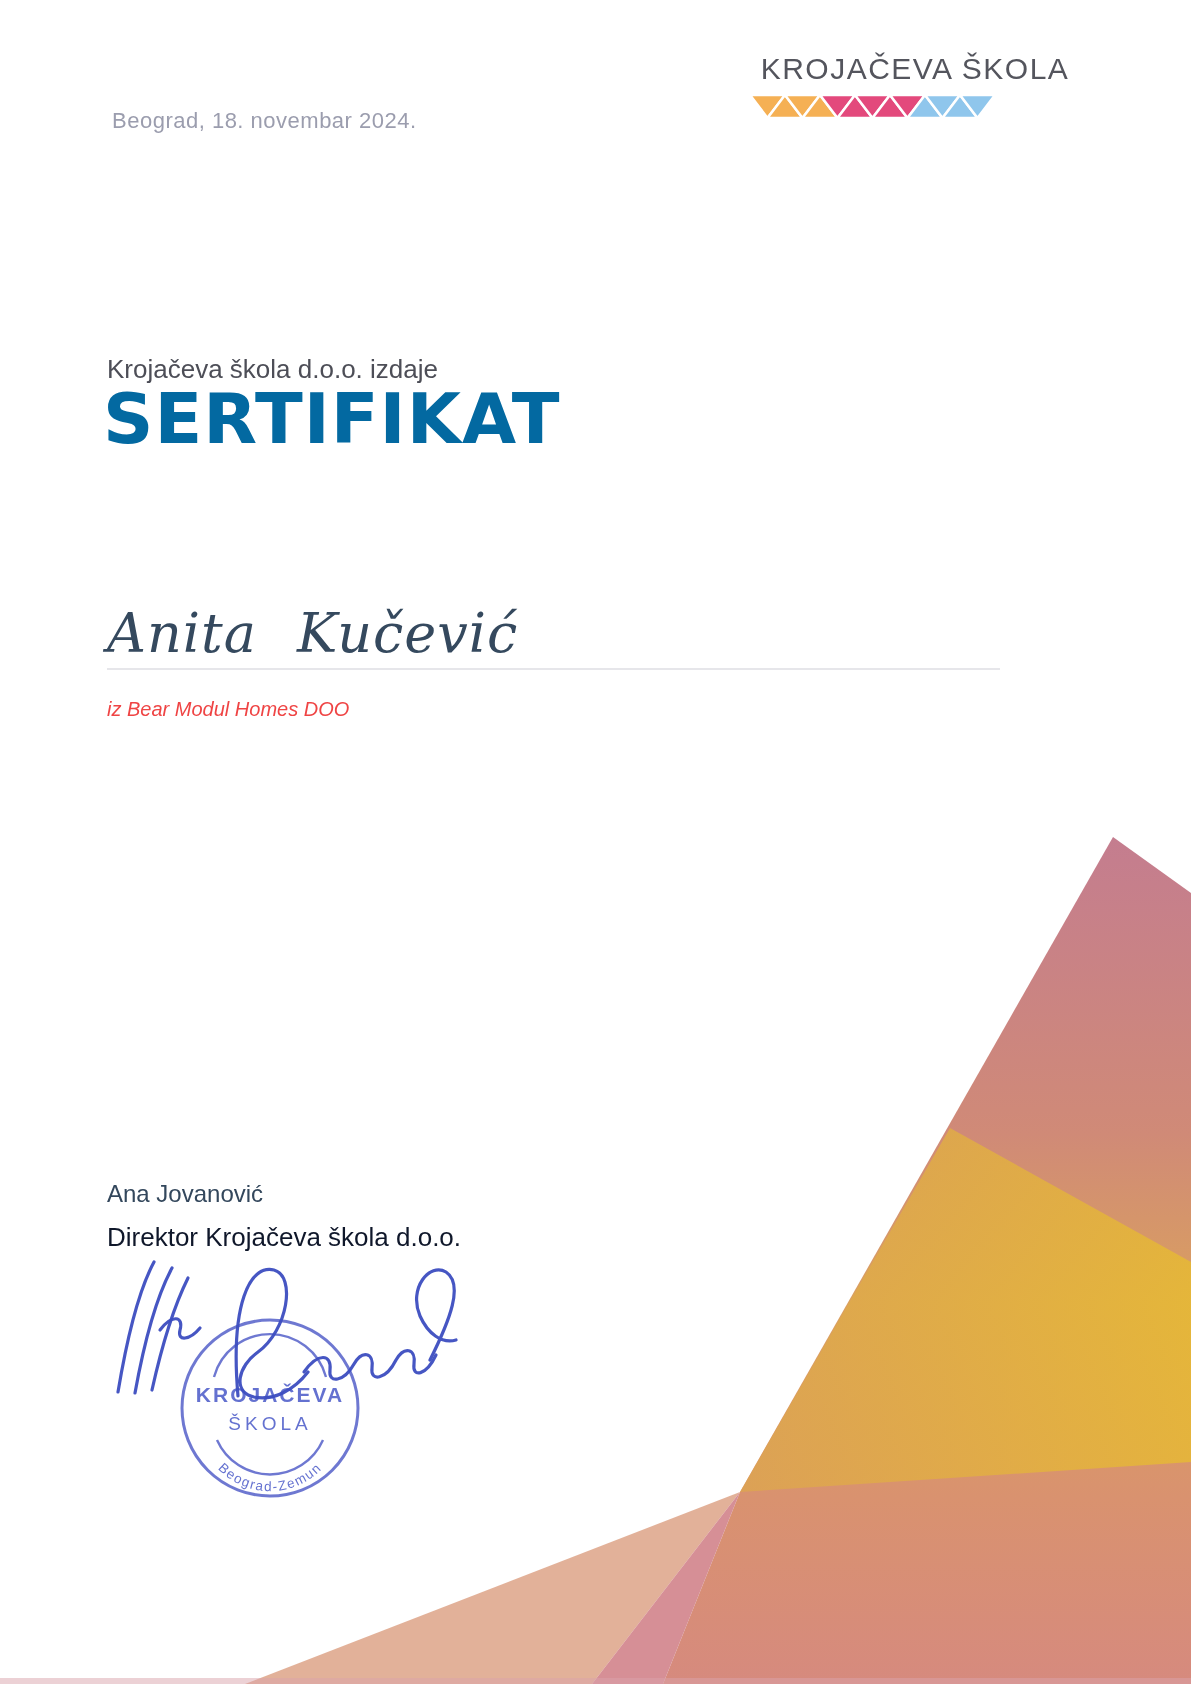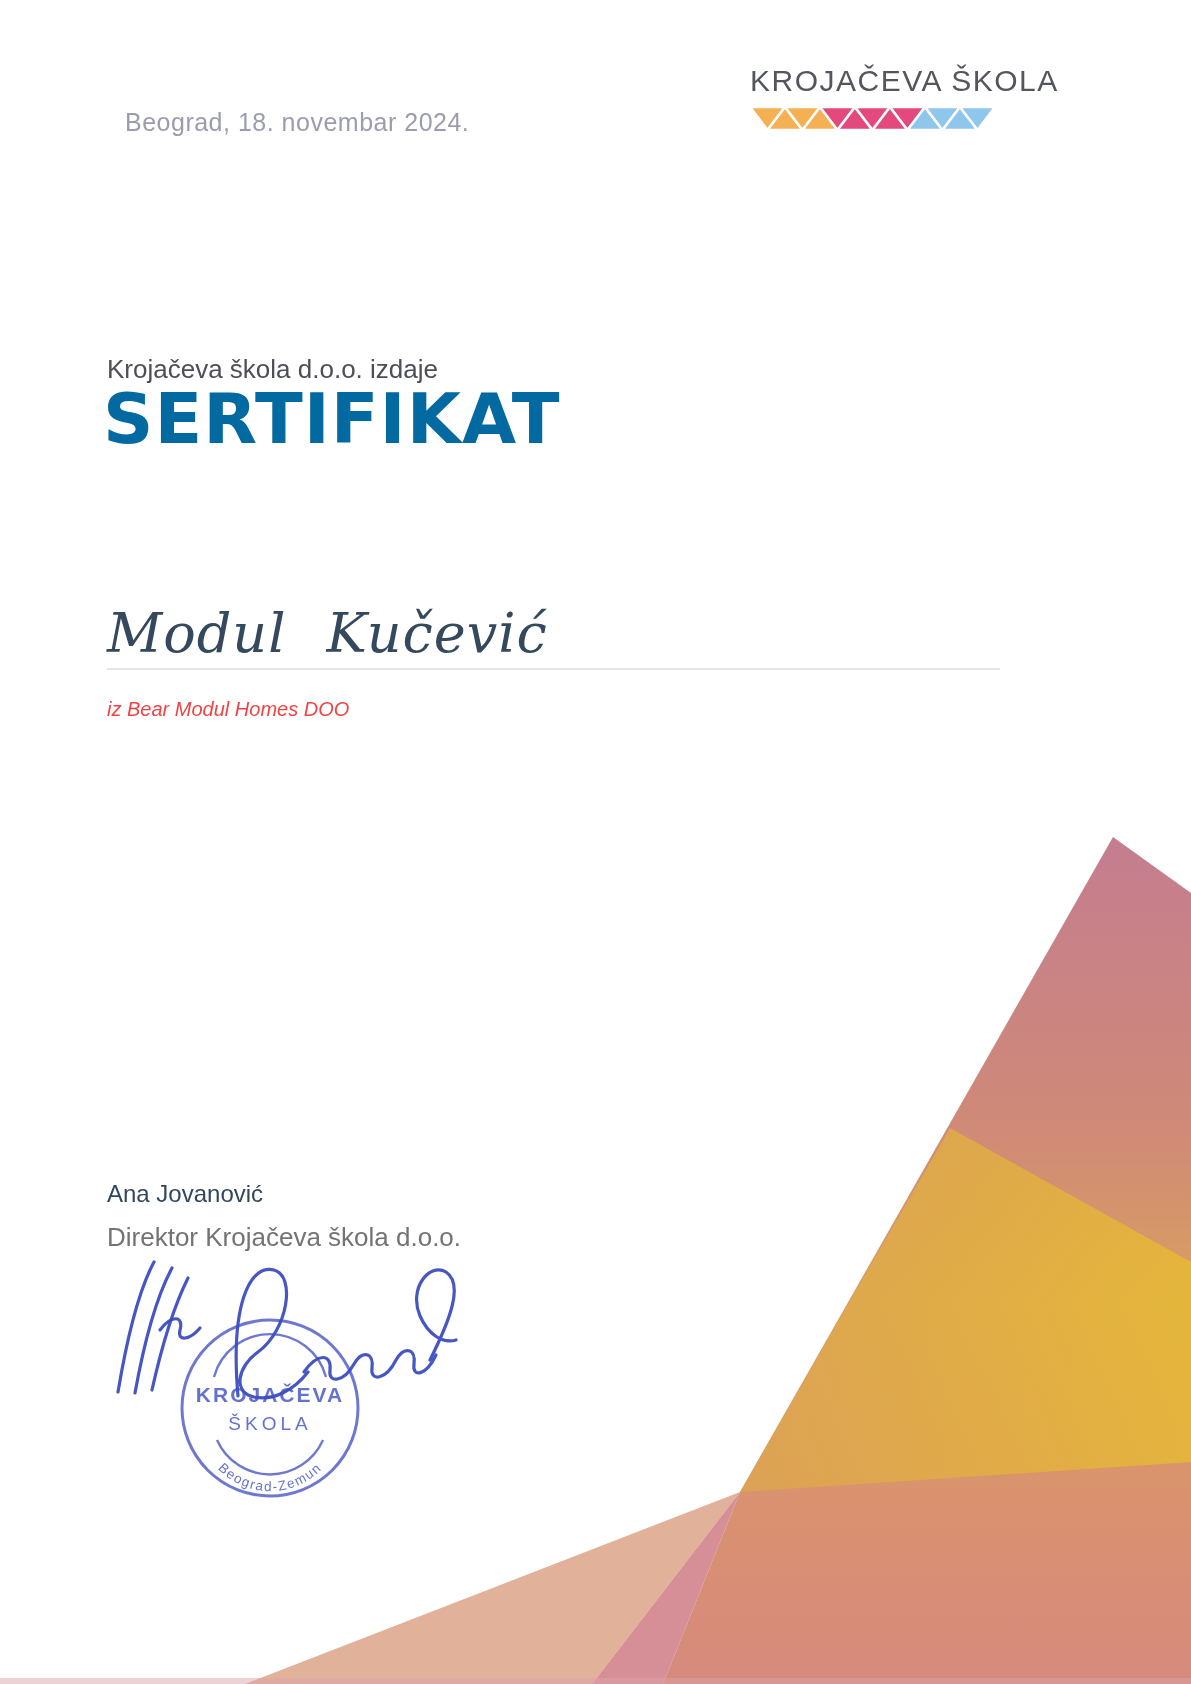--- a/index.html
+++ b/index.html
@@ -1,23 +1,23 @@
 <!DOCTYPE html>
 <html><head>
 <meta charset="utf-8">
 <style>
   html,body{margin:0;padding:0;background:#fff;}
   .page{position:relative;width:1191px;height:1684px;background:#ffffff;overflow:hidden;
         font-family:"Liberation Sans",sans-serif;}
   .deco{position:absolute;left:0;top:0;width:1191px;height:1684px;z-index:0;}
   .content{position:absolute;left:0;top:0;width:100%;height:100%;z-index:1;}
 
-  .date{position:absolute;left:125px;top:108px;font-size:25px;letter-spacing:.5px;color:#9b9dae;}
+  .date{position:absolute;left:112px;top:108px;font-size:22px;letter-spacing:.5px;color:#9b9dae;}
 
-  .logo{position:absolute;left:750px;top:64px;width:330px;}
+  .logo{position:absolute;left:750px;top:52px;width:330px;text-align:center;}
   .logo-text{font-size:30px;letter-spacing:1.5px;color:#54555d;white-space:nowrap;}
   .logo-band{display:block;margin-top:9px;width:245px;height:23px;}
 
   .issuer{position:absolute;left:107px;top:354px;font-size:26px;color:#4d4e57;}
   .cert-title{position:absolute;left:103px;top:384px;margin:0;font-family:"DejaVu Sans",sans-serif;
         font-weight:bold;font-size:70px;line-height:1;letter-spacing:1px;color:#2e4054;}
 
   .name{position:absolute;left:107px;top:598px;font-family:"DejaVu Serif",serif;font-style:italic;
         font-size:54px;line-height:72px;color:#35495e;letter-spacing:1px;word-spacing:22px;}
   .name-underline{position:absolute;left:107px;top:668px;width:893px;height:2px;background:#e6e6ea;}
@@ -82,27 +82,27 @@
           <polygon points="157.5,23 192.5,23 175,0" fill="#8fc6ec" stroke="#ffffff" stroke-width="2.5"></polygon>
           <polygon points="175,0 210,0 192.5,23" fill="#8fc6ec" stroke="#ffffff" stroke-width="2.5"></polygon>
           <polygon points="192.5,23 227.5,23 210,0" fill="#8fc6ec" stroke="#ffffff" stroke-width="2.5"></polygon>
           <polygon points="210,0 245,0 227.5,23" fill="#8fc6ec" stroke="#ffffff" stroke-width="2.5"></polygon>
         </svg>
     </div>
 
     <div class="issuer" style="color: rgb(77, 78, 87);">Krojačeva škola d.o.o. izdaje</div>
     <h1 class="cert-title" style="color: #0369a1;">SERTIFIKAT</h1>
 
-    <div class="name" style="color: rgb(53, 73, 94);">Modul Kučević</div>
+    <div class="name" style="color: rgb(53, 73, 94);">Anita Kučević</div>
     <div class="name-underline"></div>
     <div class="company">iz Bear Modul Homes DOO</div>
 
 
     <div class="signer-name">Ana Jovanović</div>
-    <div class="signer-role" style="color: #737373;">Direktor Krojačeva škola d.o.o.</div>
+    <div class="signer-role" style="color: #0f172a;">Direktor Krojačeva škola d.o.o.</div>
 
     <svg class="sig" viewBox="0 0 370 360" aria-hidden="true">
       <g opacity="0.82">
         <circle cx="180" cy="208" r="88" fill="none" stroke="#4f5bc8" stroke-width="3"></circle>
         <path d="M 124,177 A 58,58 0 0 1 236,177" fill="none" stroke="#4f5bc8" stroke-width="2.4"></path>
         <path d="M 127,240 A 58,58 0 0 0 233,240" fill="none" stroke="#4f5bc8" stroke-width="2.4"></path>
         <text class="stamp-text" x="180" y="202" text-anchor="middle" font-size="21" font-weight="bold" letter-spacing="2">KROJAČEVA</text>
         <text class="stamp-text" x="180" y="230" text-anchor="middle" font-size="19" letter-spacing="4">ŠKOLA</text>
         <defs>
           <path id="arcPath" d="M 110,236 A 72,72 0 0 0 250,236" fill="none"></path>

